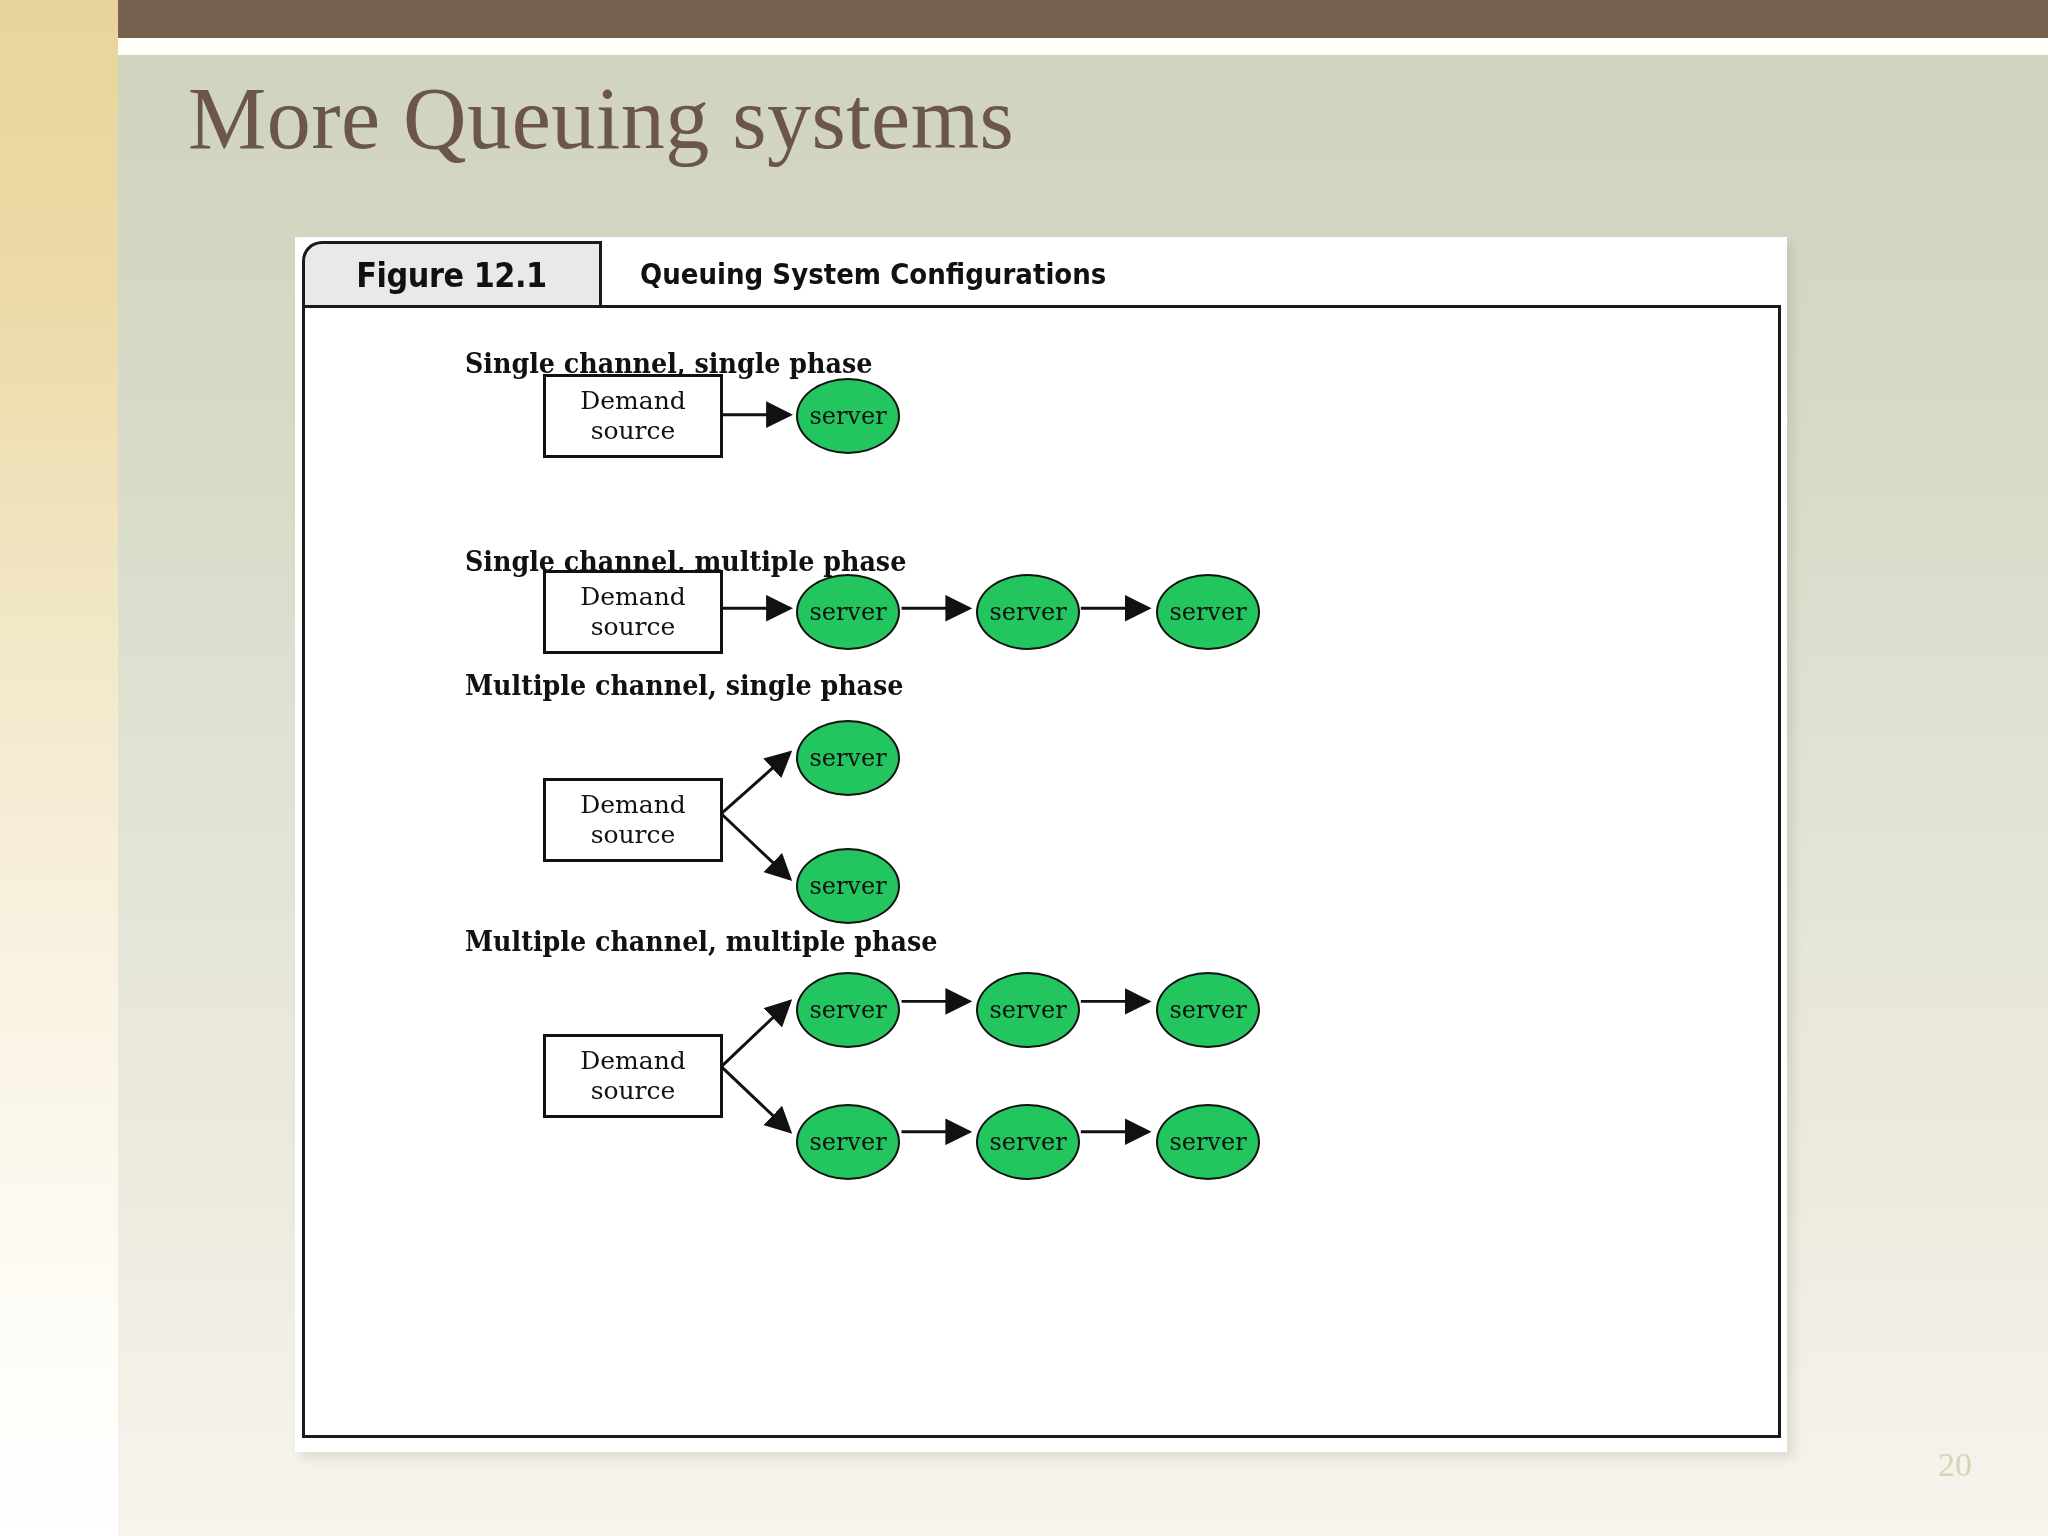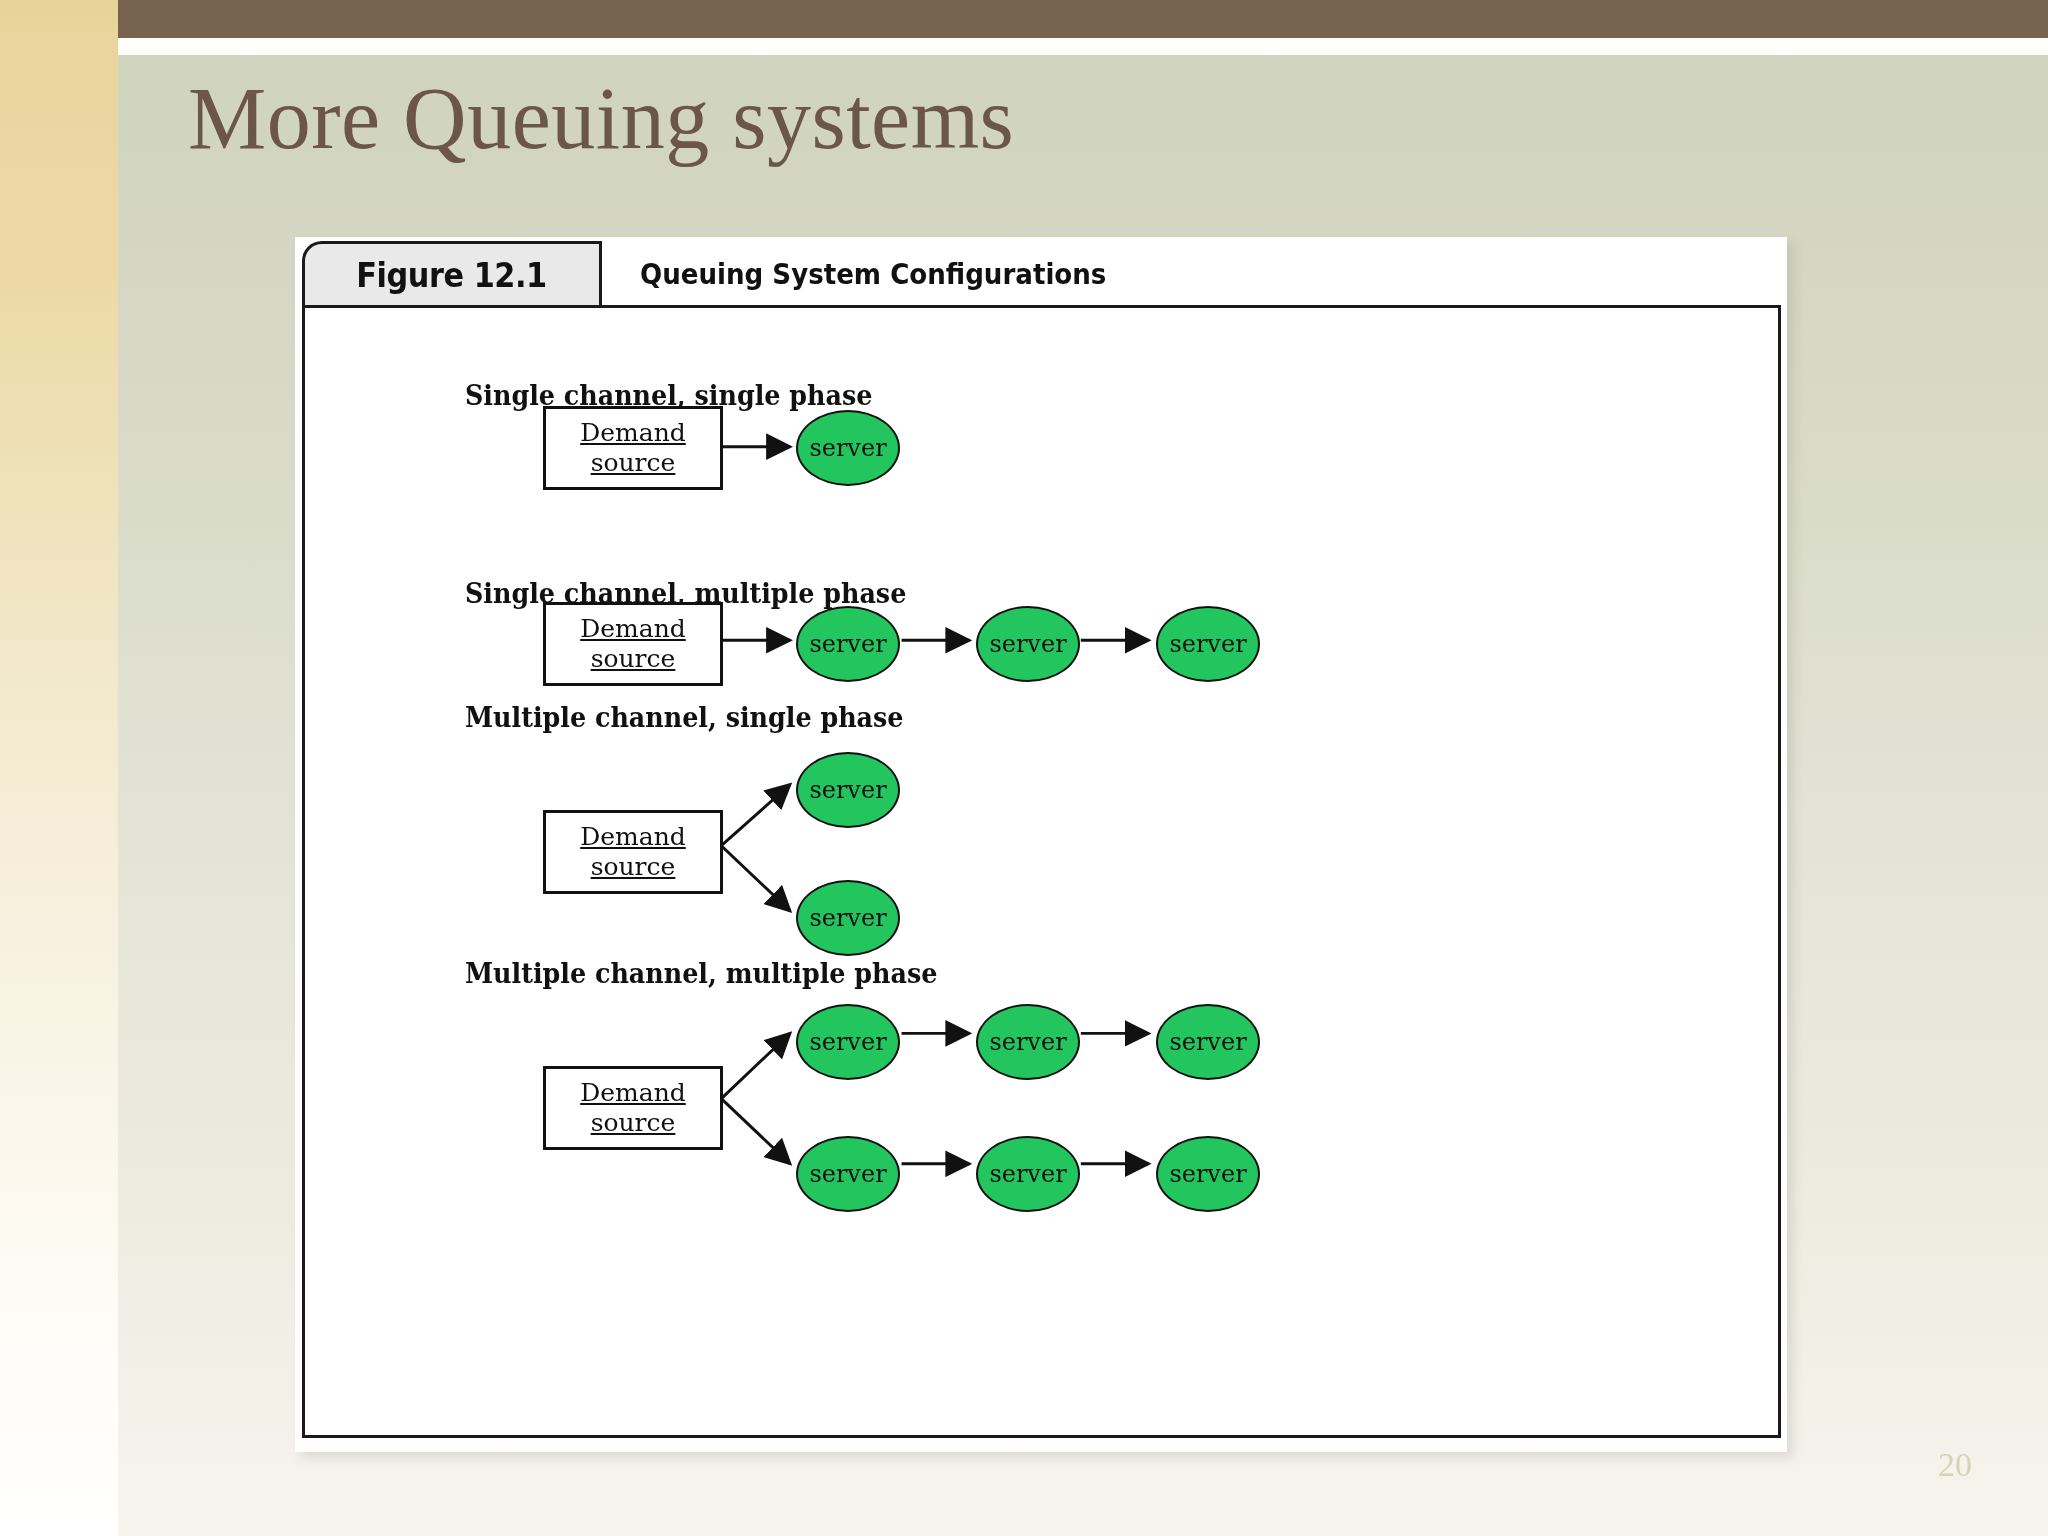--- a/index.html
+++ b/index.html
@@ -142,21 +142,20 @@
     background: #ffffff;
     box-sizing: border-box;
   }
 
   .fig-canvas {
     position: absolute;
     left: 0;
     top: 0;
     width: 100%;
     height: 100%;
-    margin-top: 32px;
   }
 
   .section-heading {
     position: absolute;
     font-family: "DejaVu Serif", serif;
     font-weight: bold;
     font-size: 27px;
     color: #111111;
     white-space: nowrap;
     transform: scaleX(0.94);
@@ -172,21 +171,21 @@
     background: #ffffff;
     display: flex;
     flex-direction: column;
     align-items: center;
     justify-content: center;
     font-family: "DejaVu Serif", serif;
     font-size: 25px;
     color: #111111;
     line-height: 1.22;
   }
-  .demand-box span { display: block; text-decoration: underline; }
+  .demand-box span { display: block; }
 
   .server-node {
     position: absolute;
     width: 104px;
     height: 76px;
     border: 2px solid #111111;
     border-radius: 50%;
     background: #22c55e;
     box-sizing: border-box;
     display: flex;

